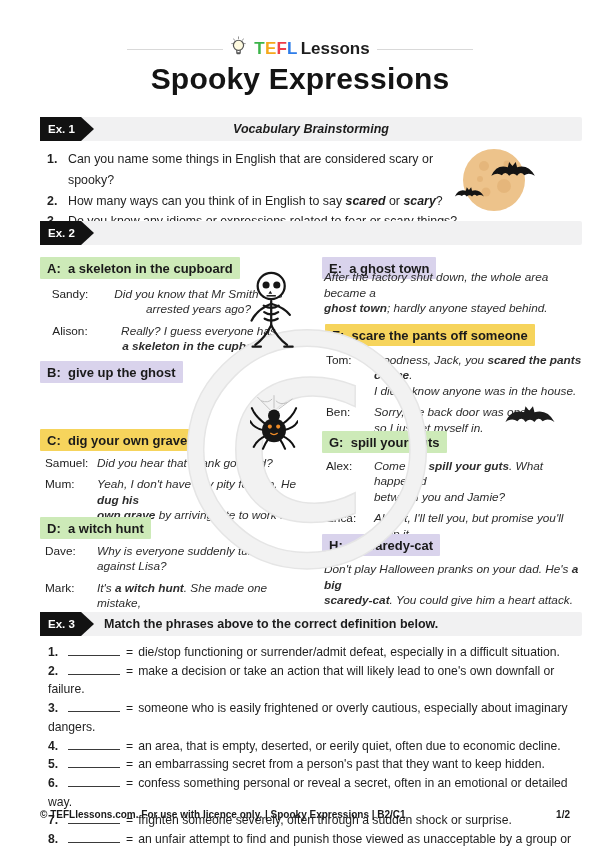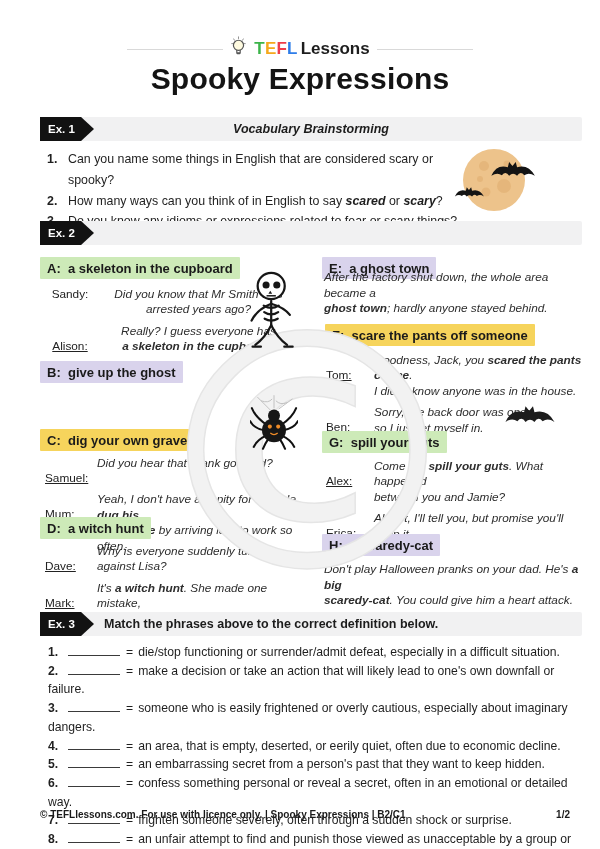--- a/index.html
+++ b/index.html
@@ -35,21 +35,21 @@
   
   .sec-h{position:absolute;display:inline-block;padding:4px 7px 3px 7px;font-weight:bold;font-size:13px;
          white-space:pre;color:#1a1a1a;border-radius:1px;}
   .hl-green{background:#cdeab8;} .hl-purple{background:#d9d3ec;} .hl-yellow{background:#f6d45c;}
 
   
   .dialog{position:absolute;display:grid;grid-template-columns:50px 1fr;row-gap:6px;column-gap:2px;
           font-size:11.8px;line-height:15.4px;color:#2d2d2d;}
   .dialog.narrow{grid-template-columns:46px 1fr;}
   .spk{color:#222;}
-  .spk.u{text-decoration:underline;margin-top:15px;}
+  .spk.u{}
   .dtext{font-style:italic;white-space:pre-wrap;}
   .dtext b{font-weight:bold;}
   .narr{position:absolute;font-style:italic;font-size:11.8px;line-height:15.6px;color:#2d2d2d;white-space:pre-wrap;}
   .narr b{font-weight:bold;}
 
   
   .defs{position:absolute;left:48px;top:643px;width:540px;font-size:12.2px;line-height:18.7px;color:#1f1f1f;}
   .def-row .d-num{font-weight:bold;display:inline-block;width:20px;}
   .blank{display:inline-block;width:52px;border-bottom:1.4px solid #3a3a3a;height:11px;margin-right:6px;}
   .d-eq{margin-right:5px;}

